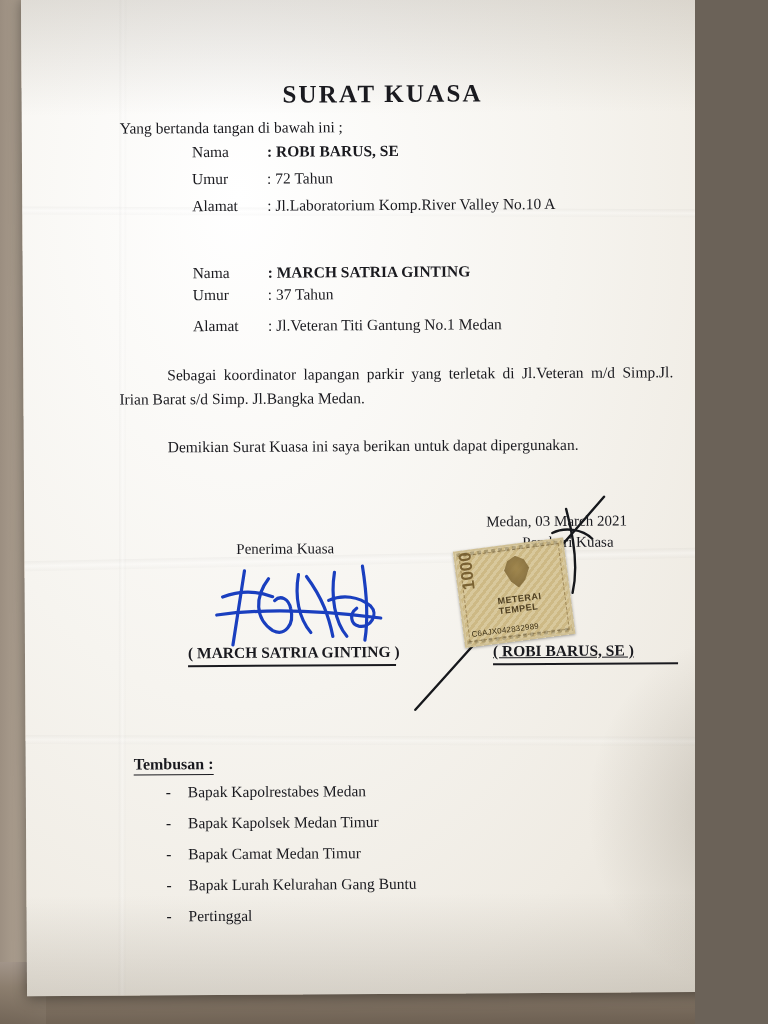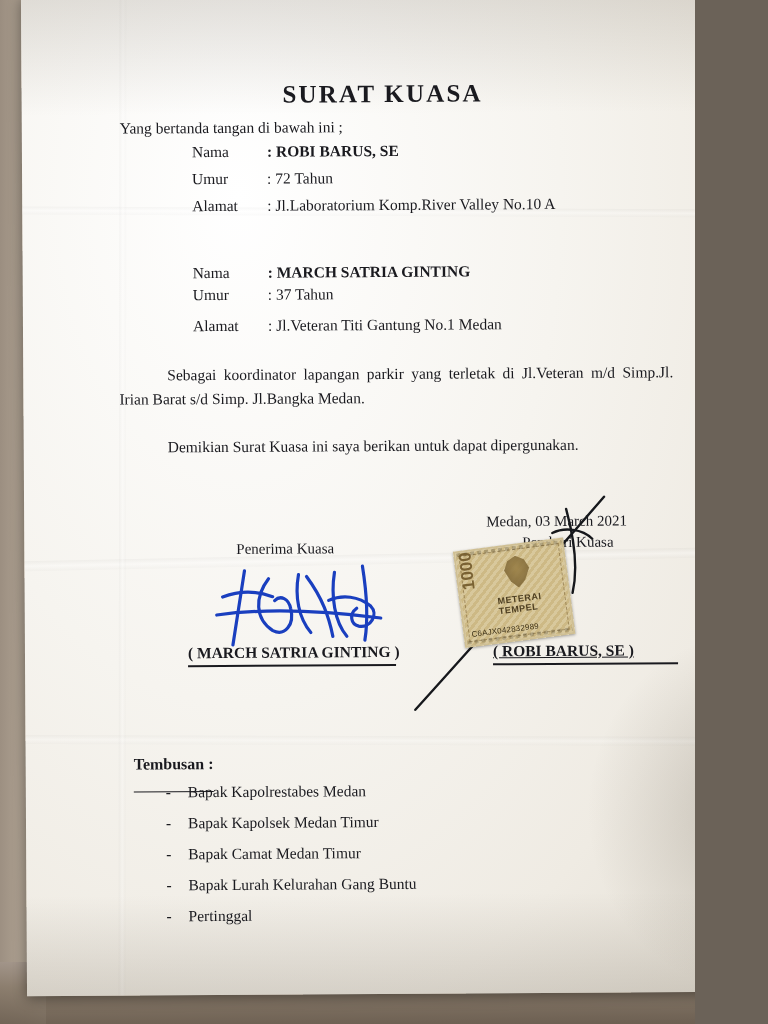--- a/index.html
+++ b/index.html
@@ -142,21 +142,21 @@
   }
   .ul-left  { left: 163px; top: 670px; width: 208px; }
   .ul-right { left: 468px; top: 670px; width: 185px; }
 
   .tembusan-head {
     position: absolute;
     left: 108px; top: 760px;
     font-size: 16px;
     font-weight: bold;
     border-bottom: 1.6px solid #1a1a1f;
-    padding-bottom: 18px;
+    padding-bottom: 1px;
   }
   .tembusan-list {
     position: absolute;
     left: 140px; top: 788px;
     font-size: 15.5px;
     list-style: none;
     margin: 0; padding: 0;
   }
   .tembusan-list li {
     position: relative;

